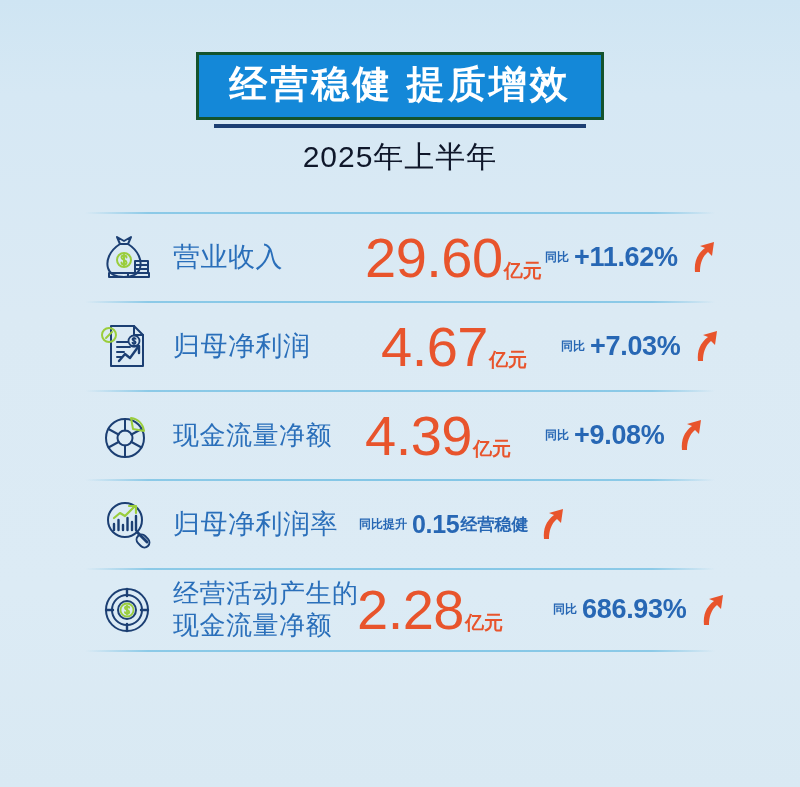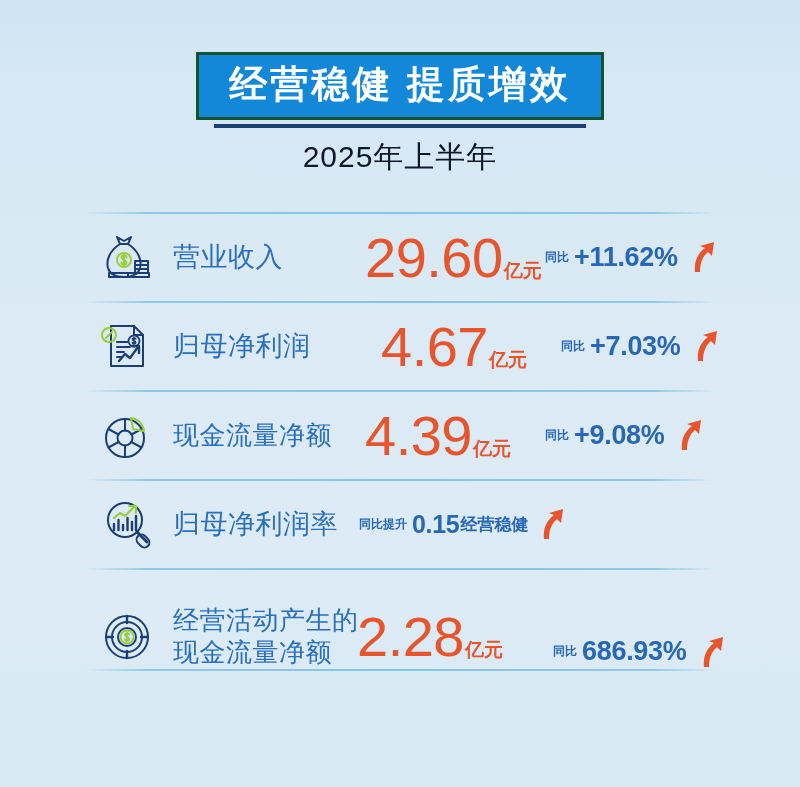--- a/index.html
+++ b/index.html
@@ -165,21 +165,21 @@
   
   .row-1 .value-cell { margin-left: 6px; }
   .row-2 .value-cell { margin-left: 22px; }
   .row-3 .label-cell { flex-basis: 212px; width: 212px; font-size: 26px; }
   .row-3 .value-cell { margin-left: -6px; }
   .row-4 .value-cell { margin-left: 10px; }
   .row-4 .cmp-val { font-size: 25px; }
   .row-5 .label-cell { font-size: 26px; line-height: 1.22; }
   .row-5 .value-cell { margin-left: -2px; }
   .row-5 .compare-cell { margin-left: 16px; }
-  .row-5 { height: 99px; align-items: flex-end; }
+  .row-5 { height: 80px; }
 </style>
 </head>
 <body>
 
 <div class="poster">
 
   <div class="header">
     <div class="title-banner">
       <span class="title-text">经营稳健 提质增效</span>
     </div>

